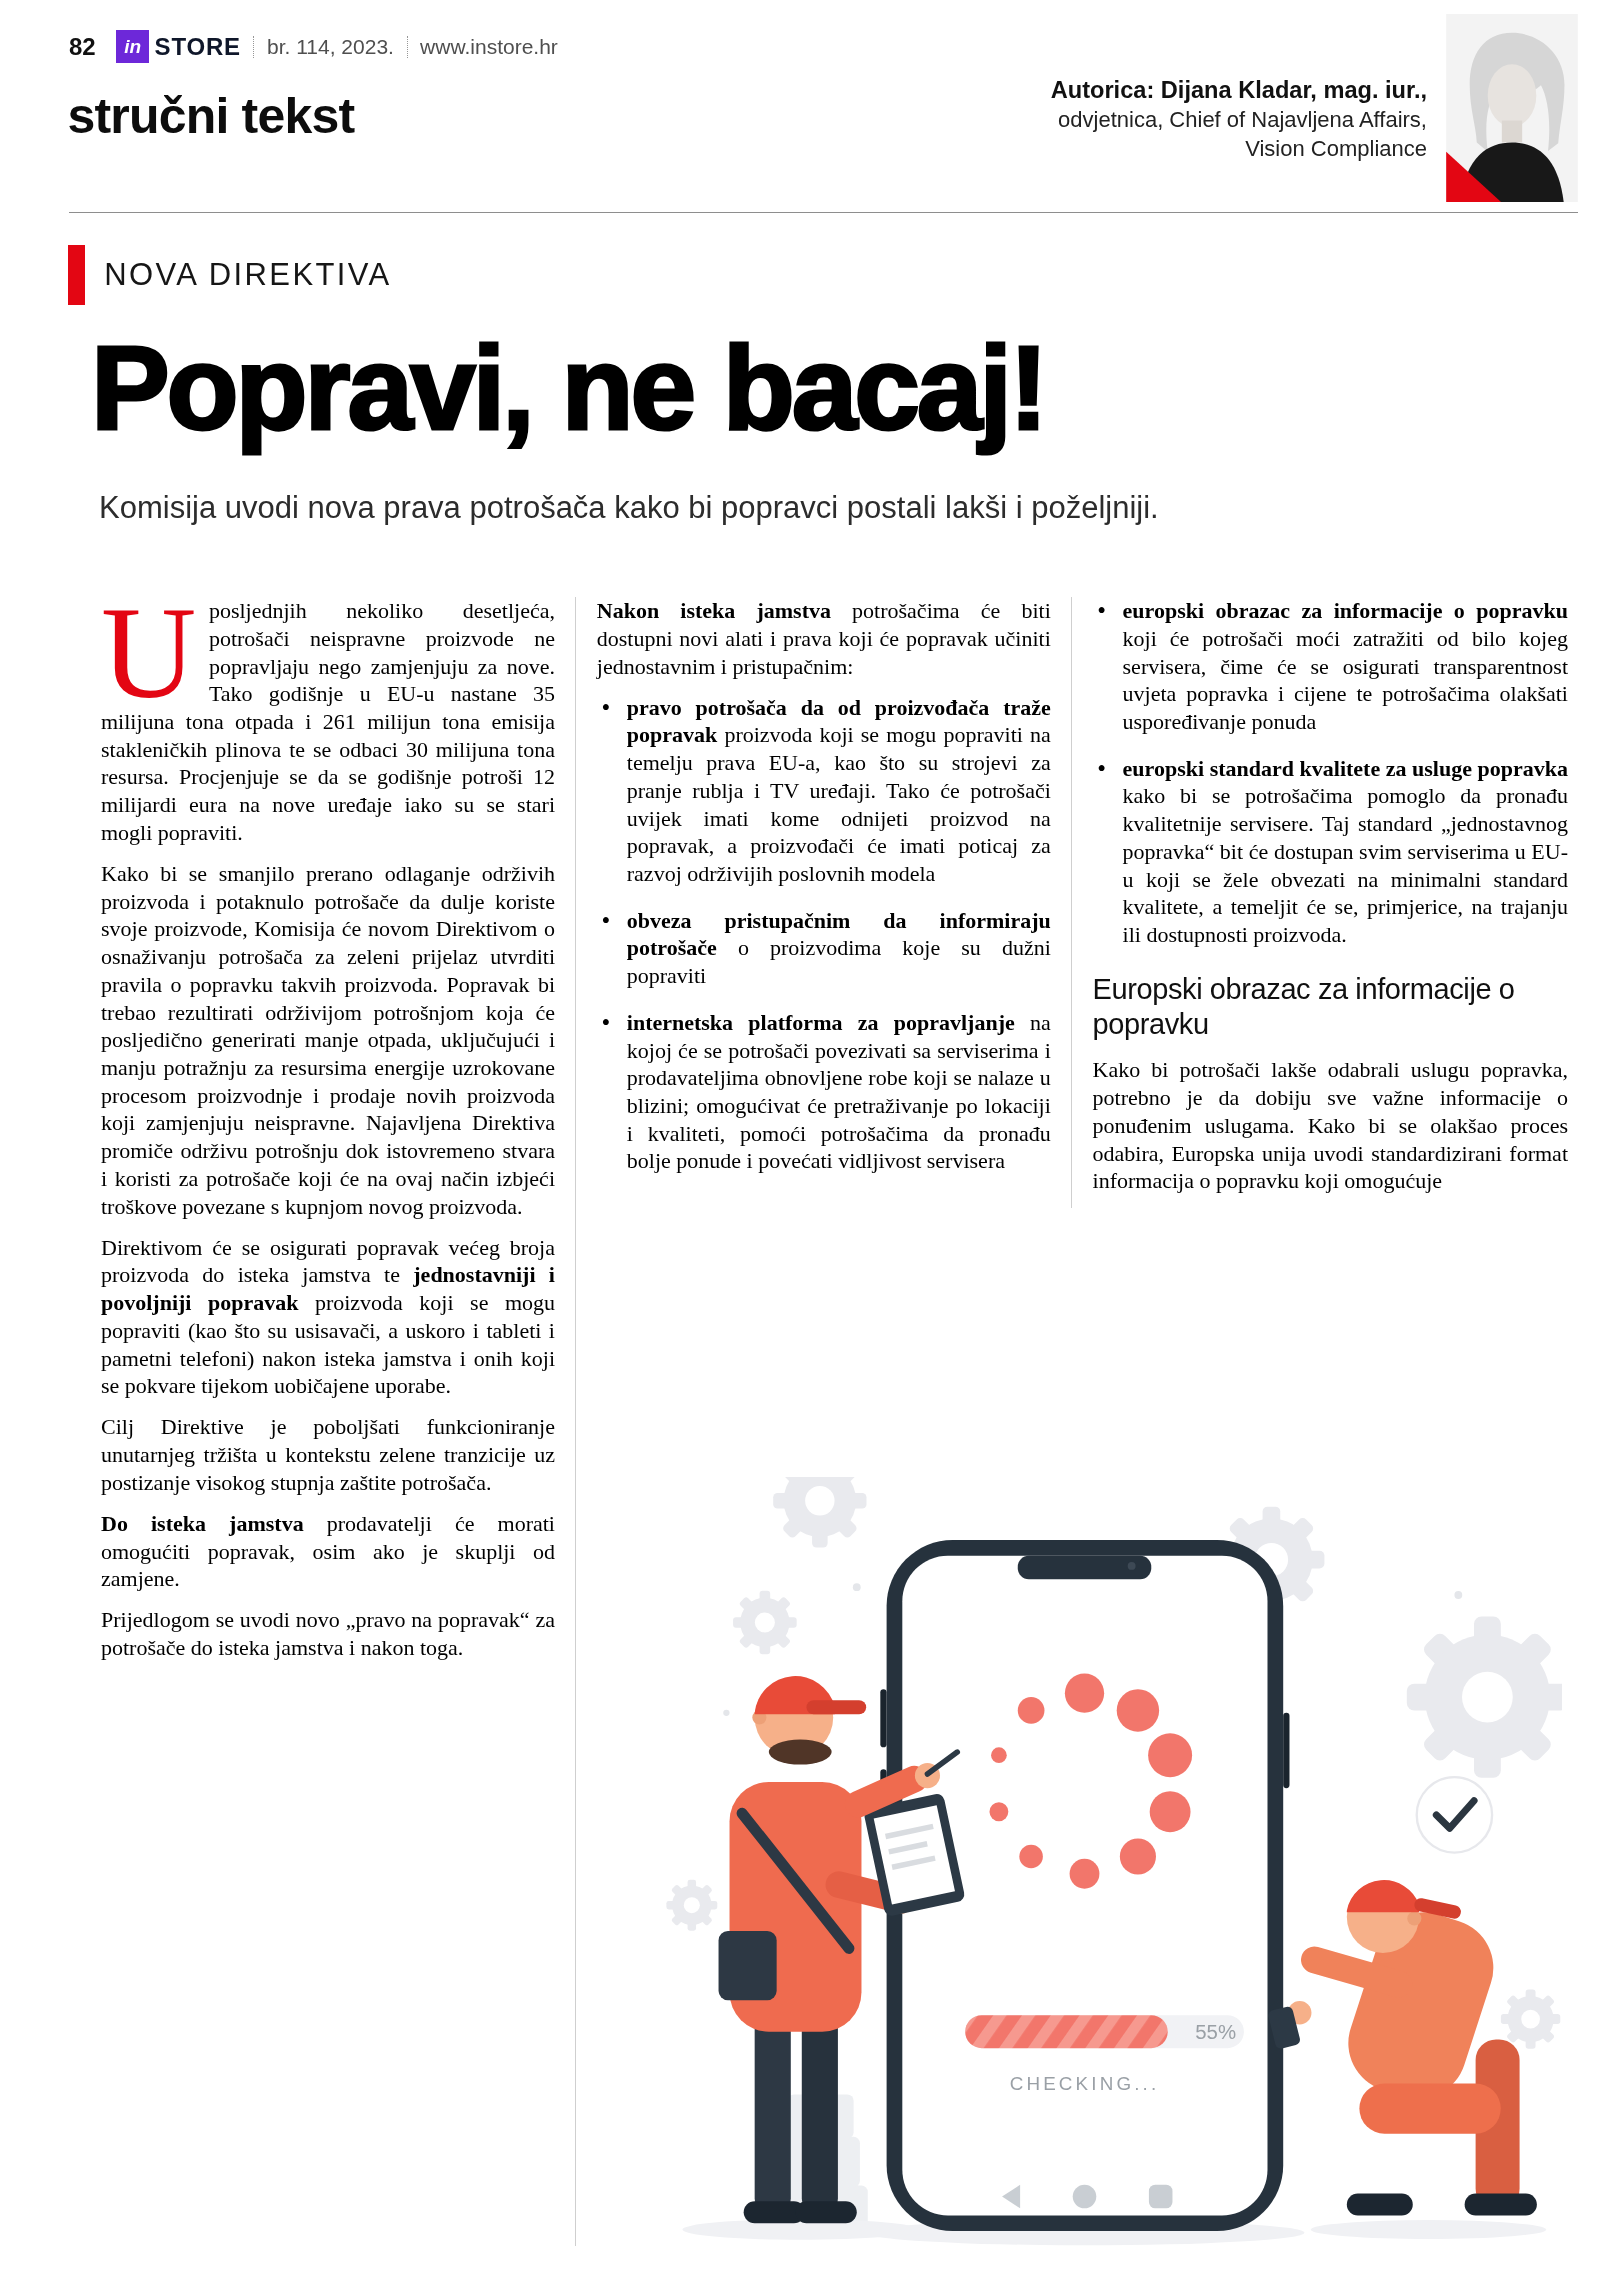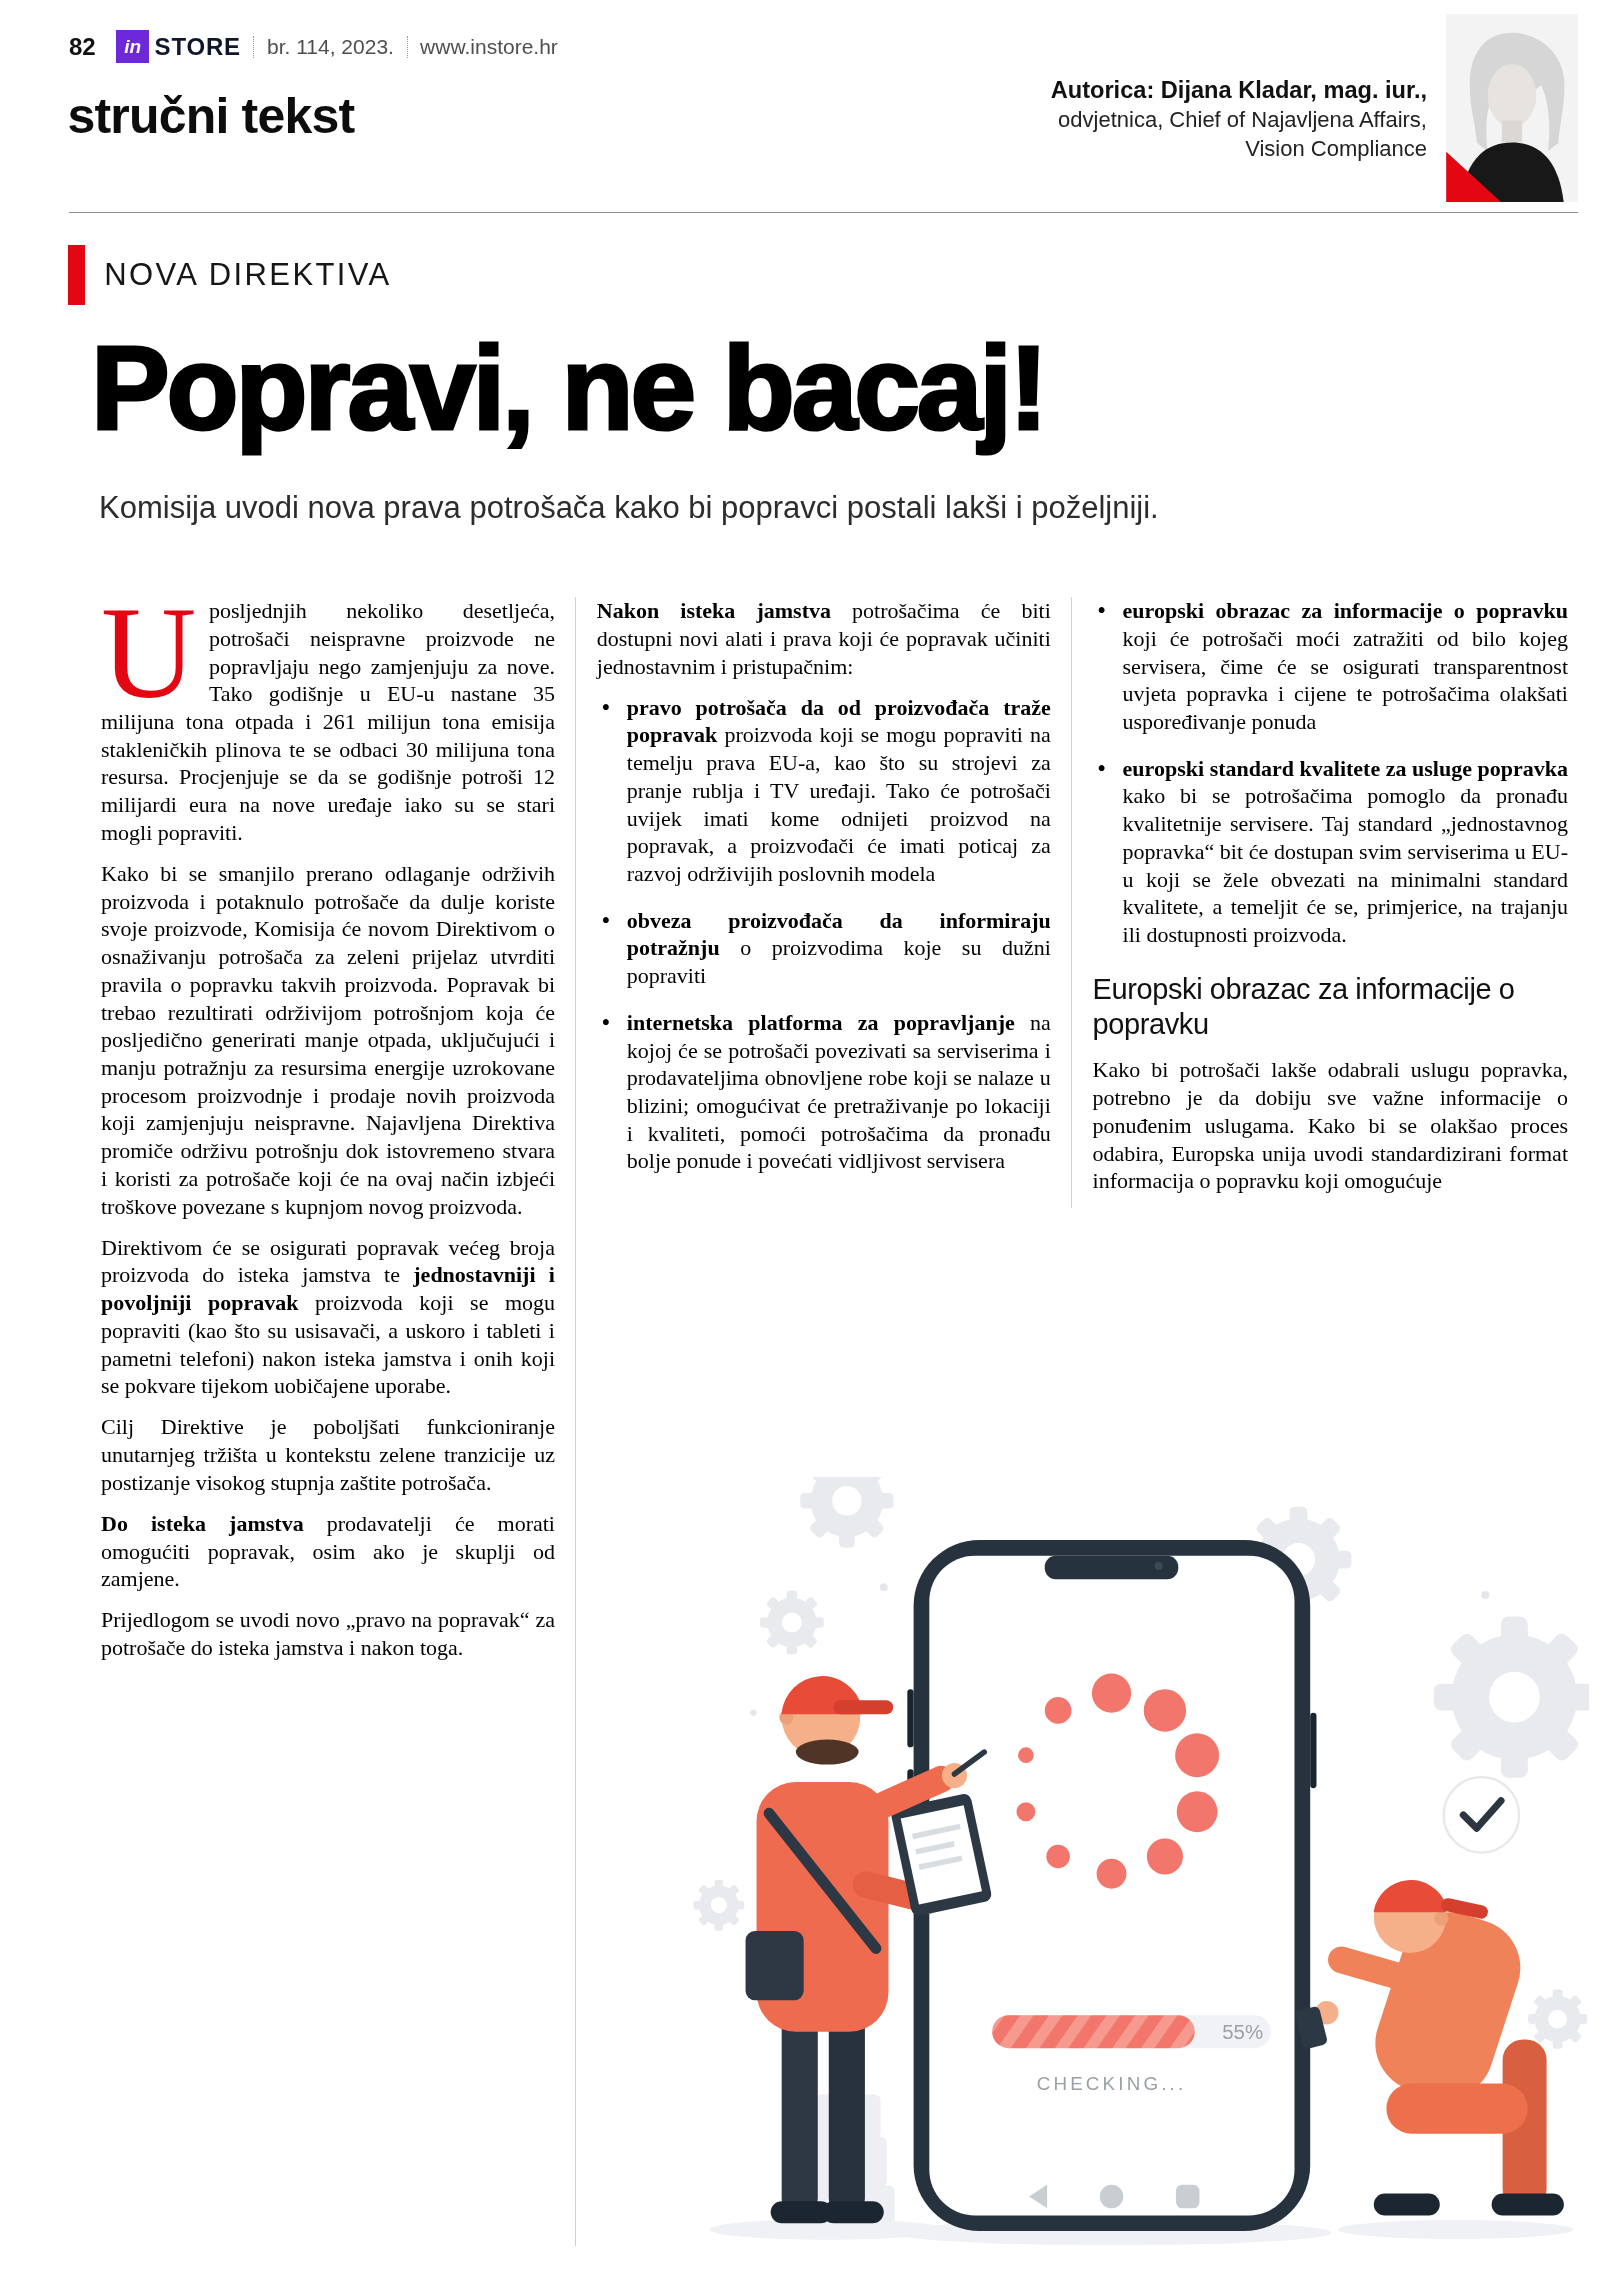--- a/index.html
+++ b/index.html
@@ -61,21 +61,21 @@
   }
   .subhead{
     font-family:"Liberation Sans",sans-serif;font-weight:400;font-size:29px;line-height:1.18;
     letter-spacing:-0.4px;color:#101010;margin:23.6px 0 15.7px;text-align:left;
   }
   ul.bullets{list-style:none;margin:0;padding:0;}
   ul.bullets li{position:relative;padding-left:30px;margin:0 0 19px;}
   ul.bullets li::before{content:"\2022";position:absolute;left:4.7px;top:-1.6px;font-size:25px;color:#000;}
 
   
-  .illu{position:absolute;left:577px;top:880px;width:911px;height:770px;}
+  .illu{position:absolute;left:550px;top:880px;width:911px;height:770px;}
   .illu svg{display:block;}
 </style>
 </head>
 <body>
 
 <div class="page">
 
   <header>
     <div>
       <div class="mast-row">
@@ -133,21 +133,21 @@
       <p class="body-p">Prijedlogom se uvodi novo „pravo na popravak“ za potrošače do isteka jamstva i nakon toga.</p>
     </div>
 
     <div class="right-wrap">
       <div class="textrow">
 
         <div class="col col2">
           <p class="body-p"><strong>Nakon isteka jamstva</strong><span> potrošačima će biti dostupni novi alati i prava koji će popravak učiniti jednostavnim i pristupačnim:</span></p>
           <ul class="bullets">
             <li><strong>pravo potrošača da od proizvođača traže popravak</strong><span> proizvoda koji se mogu popraviti na temelju prava EU-a, kao što su strojevi za pranje rublja i TV uređaji. Tako će potrošači uvijek imati kome odnijeti proizvod na popravak, a proizvođači će imati poticaj za razvoj održivijih poslovnih modela</span></li>
-            <li><strong>obveza proizvođača da informiraju potražnju</strong><span> o proizvodima koje su dužni popraviti</span></li>
+            <li><strong>obveza pristupačnim da informiraju potrošače</strong><span> o proizvodima koje su dužni popraviti</span></li>
             <li><strong>internetska platforma za popravljanje</strong><span> na kojoj će se potrošači povezivati sa serviserima i prodavateljima obnovljene robe koji se nalaze u blizini; omogućivat će pretraživanje po lokaciji i kvaliteti, pomoći potrošačima da pronađu bolje ponude i povećati vidljivost servisera</span></li>
           </ul>
         </div>
 
         <div class="col col3">
           <ul class="bullets">
             <li><strong>europski obrazac za informacije o popravku</strong><span> koji će potrošači moći zatražiti od bilo kojeg servisera, čime će se osigurati transparentnost uvjeta popravka i cijene te potrošačima olakšati uspoređivanje ponuda</span></li>
             <li><strong>europski standard kvalitete za usluge popravka</strong><span> kako bi se potrošačima pomoglo da pronađu kvalitetnije servisere. Taj standard „jednostavnog popravka“ bit će dostupan svim serviserima u EU-u koji se žele obvezati na minimalni standard kvalitete, a temeljit će se, primjerice, na trajanju ili dostupnosti proizvoda.</span></li>
           </ul>
           <h3 class="subhead">Europski obrazac za informacije o popravku</h3>

